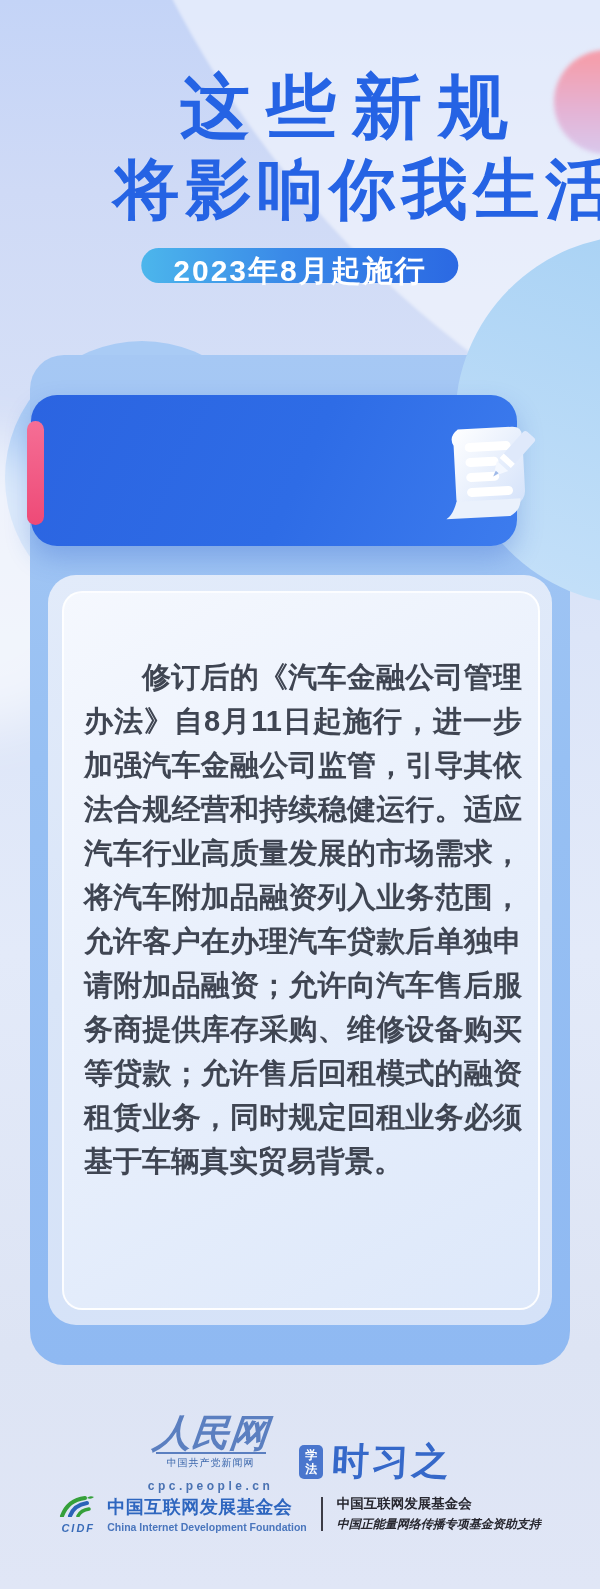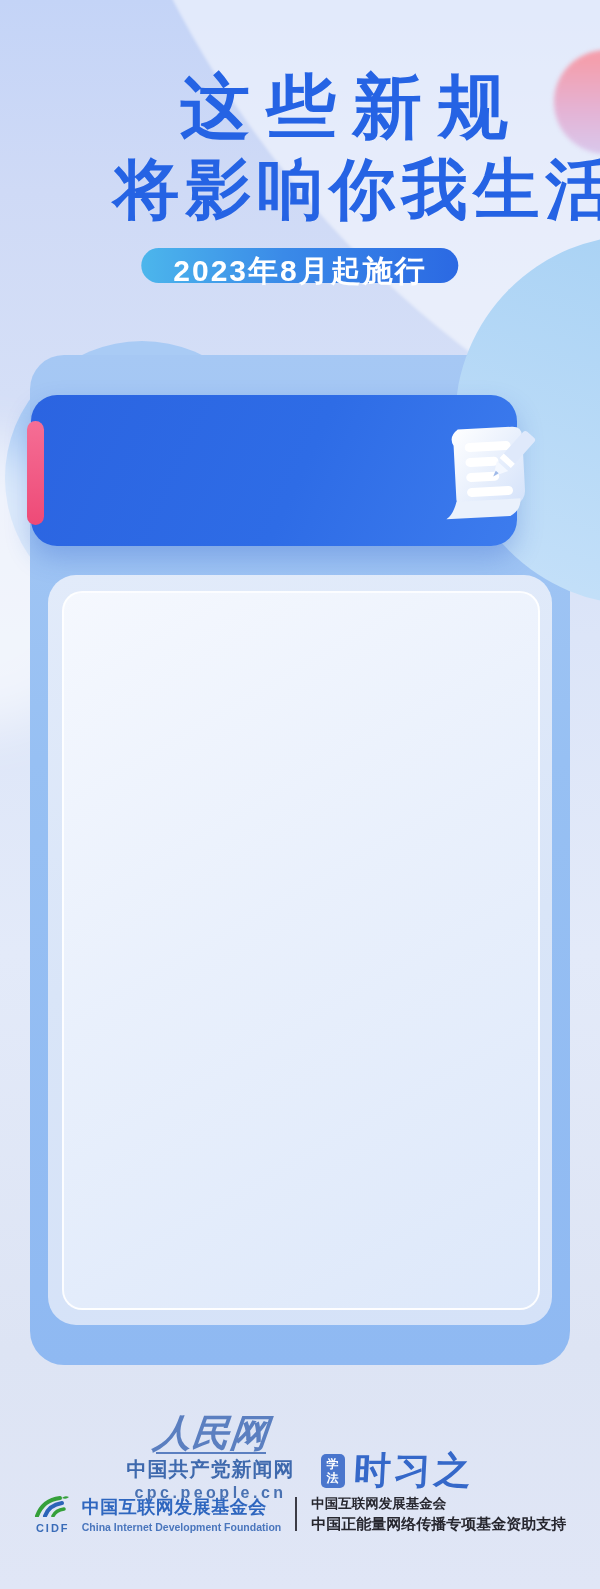--- a/index.html
+++ b/index.html
@@ -46,37 +46,37 @@
   .body-text{position:absolute;left:84px;top:655px;width:438px;
     font-size:29px;line-height:44px;font-weight:700;color:#3f4552;
     text-align:justify;text-indent:2em;}
   
   .footer-row1{position:absolute;top:1416px;left:0;width:100%;
     display:flex;justify-content:center;align-items:flex-end;gap:26px;}
   .people-block{text-align:center;}
   .people-logo{font-family:"DejaVu Serif","Liberation Serif",serif;font-style:italic;font-weight:bold;
     font-size:38px;line-height:34px;color:#5b7fc0;transform:skewX(-6deg);}
   .people-rule{width:110px;height:2px;background:#5b7fc0;margin:2px auto 2px auto;}
-  .people-site{font-size:20px;font-weight:700;color:#3e69ad;letter-spacing:1px;}
-  .people-url{font-size:16px;font-weight:700;color:#4a72b2;letter-spacing:3.5px;margin-top:1px;}
+  .people-site{font-size:10px;font-weight:400;color:#3e69ad;letter-spacing:1px;}
+  .people-url{font-size:12px;font-weight:700;color:#4a72b2;letter-spacing:3.5px;margin-top:9px;}
   .xuefa-group{display:flex;align-items:center;gap:9px;padding-bottom:6px;}
   .xuefa-badge{width:24px;height:34px;border-radius:5px;background:#4a76cd;color:#fff;
     display:flex;flex-direction:column;align-items:center;justify-content:center;
     font-size:12px;font-weight:800;line-height:14px;}
   .shixizhi{font-size:37px;font-weight:900;color:#3568c9;letter-spacing:3px;transform:skewX(-3deg);}
   .footer-row2{position:absolute;top:1494px;left:0;width:100%;
     display:flex;justify-content:center;align-items:center;gap:10px;}
   .cidf-block{text-align:center;}
-  .cidf-abbr{font-size:11px;font-weight:600;color:#3a6cb8;letter-spacing:2px;margin-top:1px;}
+  .cidf-abbr{font-size:11px;font-weight:600;color:#3a6cb8;letter-spacing:2px;margin-top:1px;font-style:italic;}
   .cidf-name-cn{font-size:18px;font-weight:800;color:#2e66bf;letter-spacing:.5px;}
   .cidf-name-en{font-size:10.5px;font-weight:600;color:#4a76bd;margin-top:2px;}
   .v-divider{width:2px;height:34px;background:#3c3c46;margin:0 4px;}
   .support-block{text-align:left;}
   .support-block .s1{font-size:13.5px;font-weight:800;color:#26262e;line-height:16px;}
-  .support-block .s2{font-size:15px;font-weight:800;color:#26262e;line-height:16px;margin-top:4px;}
+  .support-block .s2{font-size:12px;font-weight:800;color:#26262e;line-height:16px;margin-top:4px;font-style:italic;}
 </style>
 </head>
 <body>
 
 <div class="poster">
 
   <div class="circle-white"></div>
   <div class="circle-pink"></div>
   <div class="circle-left-blue"></div>
   <div class="glow-left"></div>
@@ -111,20 +111,21 @@
         <rect x="64" y="8" width="15" height="36" rx="3" fill="#dfe9fb"></rect>
         <rect x="64" y="40" width="15" height="6" fill="#ffffff"></rect>
         <path d="M64 50 h15 l-7.5 14 z" fill="#f4f8ff"></path>
         <path d="M69.5 58 l4 0 -2 6 z" fill="#9fb9e8"></path>
       </g>
     </g>
   </svg>
 
   <div class="body-card"></div>
   <div class="inner-card"></div>
+  <div class="body-text">修订后的《汽车金融公司管理办法》自8月11日起施行，进一步加强汽车金融公司监管，引导其依法合规经营和持续稳健运行。适应汽车行业高质量发展的市场需求，将汽车附加品融资列入业务范围，允许客户在办理汽车贷款后单独申请附加品融资；允许向汽车售后服务商提供库存采购、维修设备购买等贷款；允许售后回租模式的融资租赁业务，同时规定回租业务必须基于车辆真实贸易背景。</div>
 
   <div class="footer-row1">
     <div class="people-block">
       <div class="people-logo">人民网</div>
       <div class="people-rule"></div>
       <div class="people-site">中国共产党新闻网</div>
       <div class="people-url">cpc.people.cn</div>
     </div>
     <div class="xuefa-group">
       <div class="xuefa-badge">

